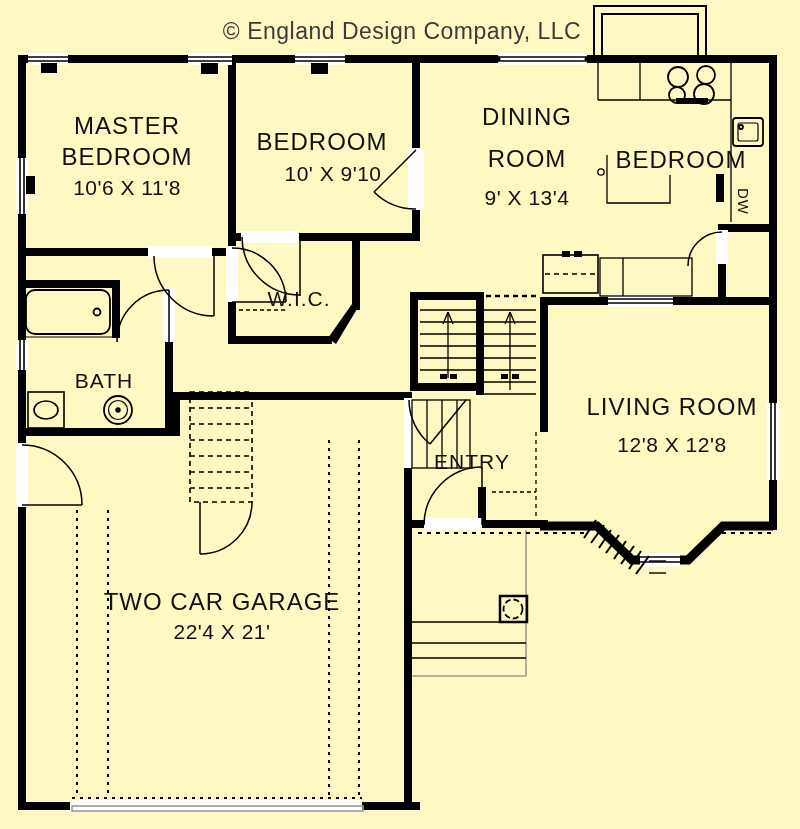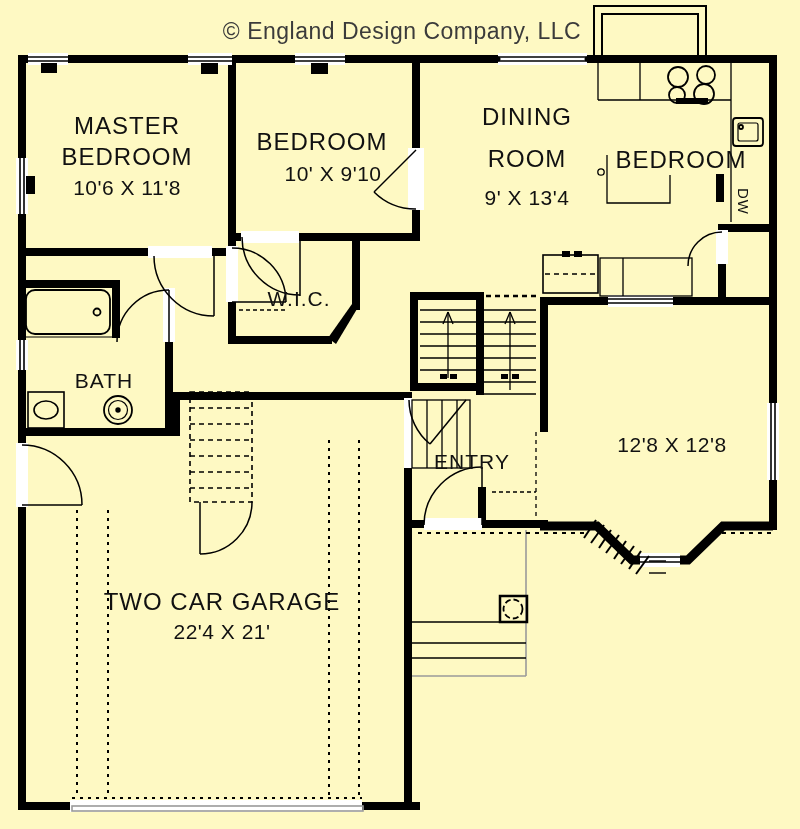--- a/index.html
+++ b/index.html
@@ -326,19 +326,20 @@
   <div class="lbl dims" style="left:527px;top:186px;">9' X 13'4</div>
 
   <div class="lbl" style="left:681px;top:146px;">BEDROOM</div>
 
   <div class="lbl small" style="left:299px;top:287px;">W.I.C.</div>
 
   <div class="lbl small" style="left:104px;top:369px;">BATH</div>
 
   <div class="lbl small" style="left:472px;top:450px;">ENTRY</div>
 
+  <div class="lbl" style="left:672px;top:393px;">LIVING ROOM</div>
   <div class="lbl dims" style="left:672px;top:425px;margin-top:8px;">12'8 X 12'8</div>
 
   <div class="lbl" style="left:222px;top:588px;">TWO CAR GARAGE</div>
   <div class="lbl dims" style="left:222px;top:620px;">22'4 X 21'</div>
 
   <div class="dw" style="left:752px;top:188px;">DW</div>
 </div>
 
 </body></html>

